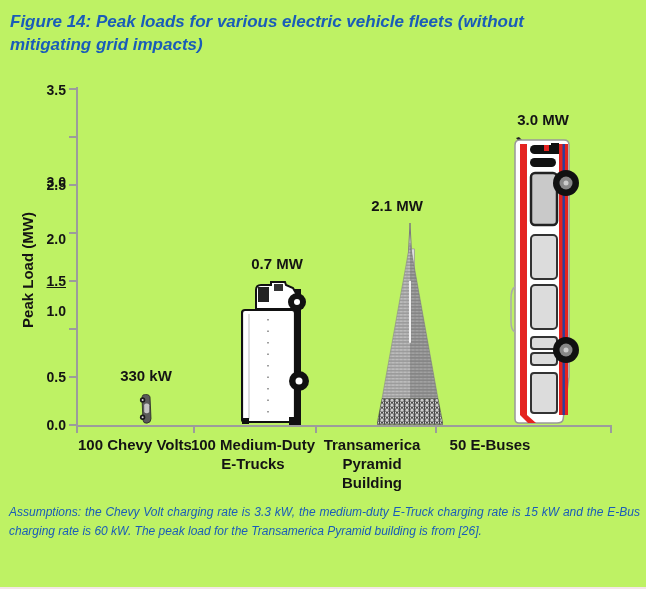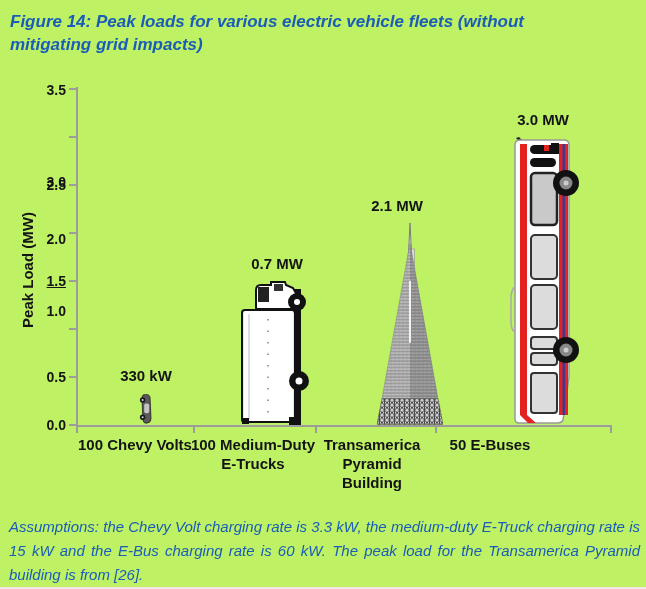--- a/index.html
+++ b/index.html
@@ -14,22 +14,22 @@
     position:relative;width:646px;height:589px;background:#bef264;
     font-family:"Liberation Sans",sans-serif;overflow:hidden;
   }
   .fig-title{
     position:absolute;left:10px;top:10px;width:584px;
     font-size:17px;line-height:23px;font-weight:bold;font-style:italic;
     color:var(--heading-blue);
   }
   .assumptions{
     position:absolute;left:9px;top:503px;width:631px;
-    font-size:15px;line-height:24px;font-style:italic;
-    color:var(--heading-blue);text-align:justify;margin-top:12px;
+    font-size:12px;line-height:19px;font-style:italic;
+    color:var(--heading-blue);text-align:justify;
   }
   .y-title{
     position:absolute;left:27px;top:270px;
     transform:translate(-50%,-50%) rotate(-90deg);
     font-size:15px;font-weight:bold;color:var(--text-black);white-space:nowrap;
   }
   .axis-line{position:absolute;background:var(--axis-gray);}
   #y-axis-line{left:76px;top:87px;width:2px;height:340px;}
   #x-axis-line{left:76px;top:425px;width:536px;height:2px;}
   .ytick{position:absolute;left:69px;width:7px;height:2px;background:var(--axis-gray);}

